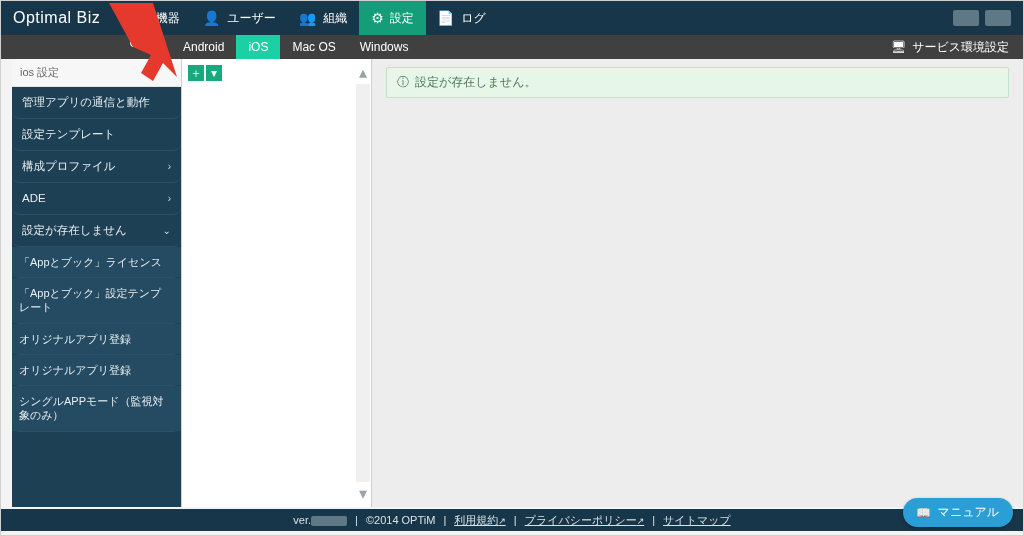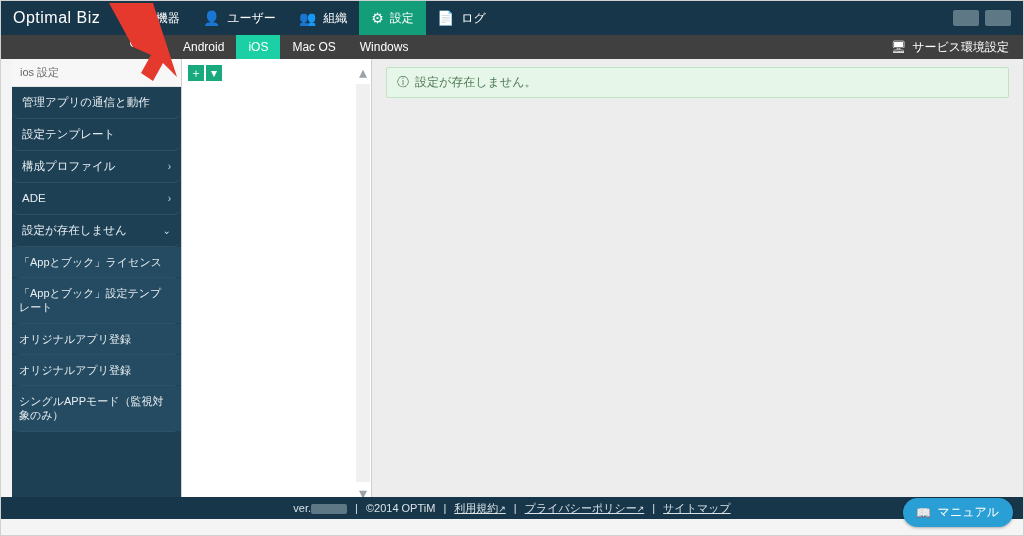--- a/index.html
+++ b/index.html
@@ -34,21 +34,21 @@
   
   .mid { width:190px; background:#fff; border-right:1px solid #cfcfcf; padding:6px; position:relative;}
   .addbar { display:flex; gap:2px; }
   .sq { width:16px; height:16px; background:#18a97e; color:#fff; font-size:12px; display:flex; align-items:center; justify-content:center; cursor:pointer;}
   .mid-scroll { position:absolute; right:0; top:4px; bottom:4px; width:16px; display:flex; flex-direction:column; align-items:center; justify-content:space-between; color:#9aa3a8;}
   .mid-scroll .bar { width:14px; flex:1; background:#f0f0f0; margin:2px 0;}
   
   .content { flex:1; background:#ededed; padding:8px 14px; }
   .info { background:#e6f6e9; border:1px solid #bfe3c5; color:#4f7a55; font-size:12px; padding:6px 10px; border-radius:2px; display:flex; align-items:center; gap:6px;}
   
-  .ftr { position:absolute; left:0; right:0; bottom:16px; background:#173649; height:22px; color:#d9e2e7; font-size:11px; display:flex; align-items:center; justify-content:center; gap:8px;}
+  .ftr { position:absolute; left:0; right:0; bottom:4px; background:#173649; height:22px; color:#d9e2e7; font-size:11px; display:flex; align-items:center; justify-content:center; gap:8px;}
   .ftr a { color:#d9e2e7; text-decoration:underline; }
   .ext { font-size:9px; }
   
   .manual { position:absolute; right:10px; bottom:8px; background:#2a9fd6; color:#fff; font-size:12px; border-radius:16px; padding:6px 14px; display:flex; align-items:center; gap:6px; cursor:pointer; box-shadow:0 1px 3px rgba(0,0,0,0.3);}
   
   .pointer { position:absolute; top:2px; left:108px; width:70px; height:80px; pointer-events:none;}
   .pointer svg { width:100%; height:100%; }
   .ver-blur { display:inline-block; width:36px; height:10px; background:#5f7886; border-radius:2px; vertical-align:middle;}
 </style>
 </head>

